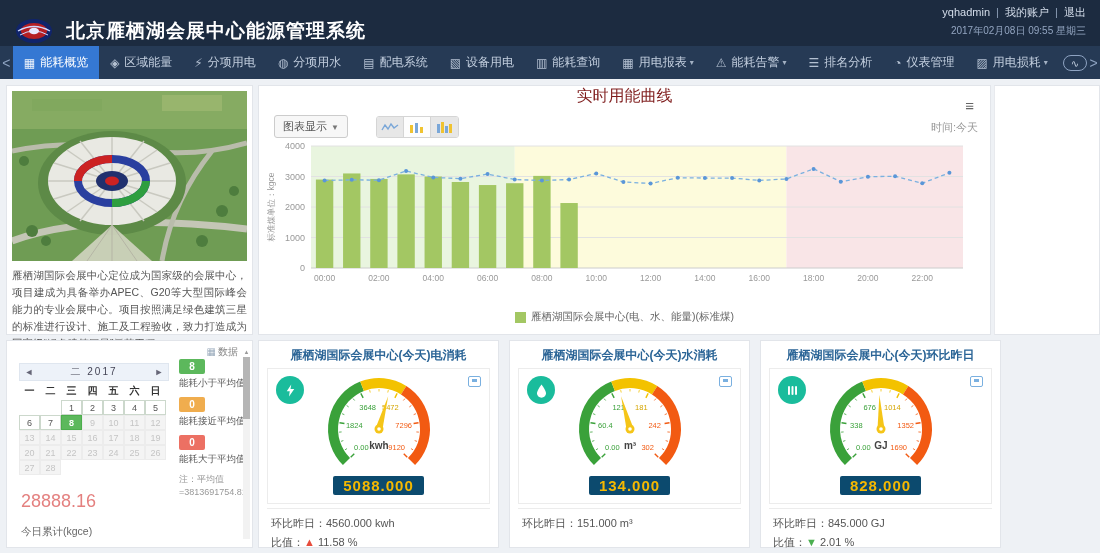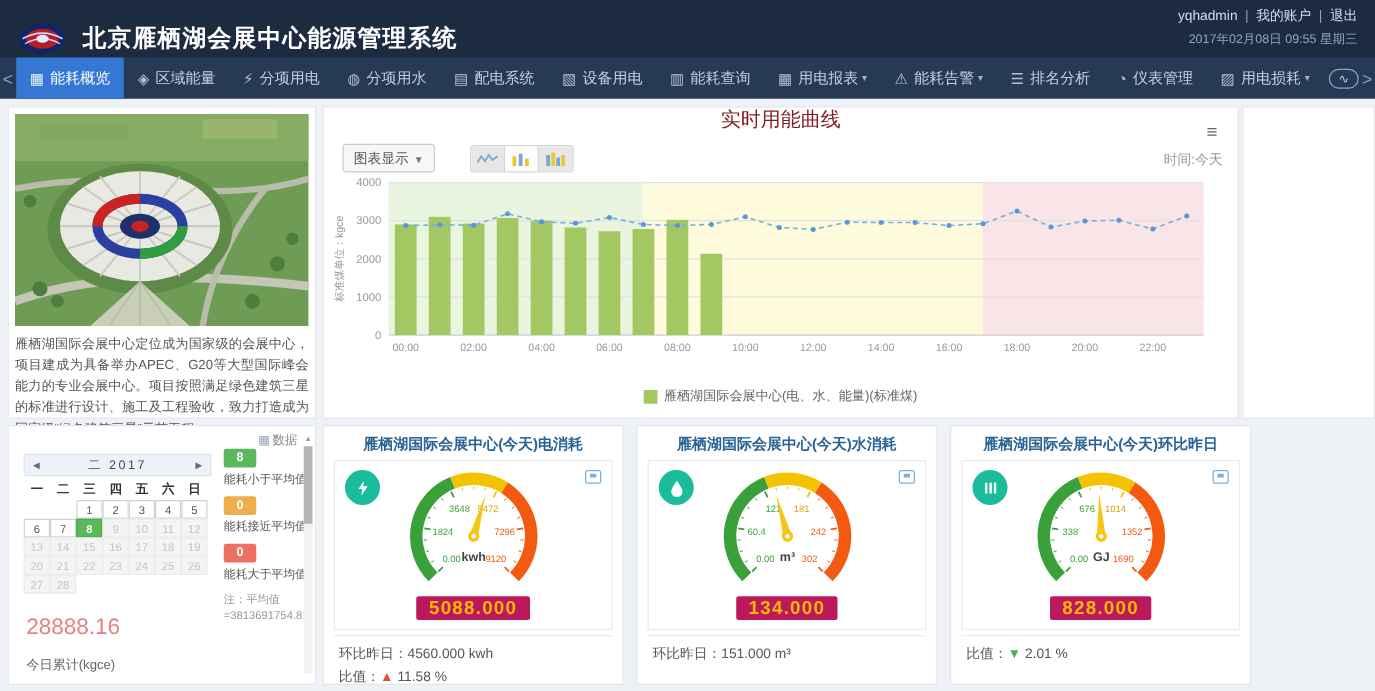--- a/index.html
+++ b/index.html
@@ -86,21 +86,21 @@
   .cal-thumb { position:absolute; left:0; top:0; width:7px; height:62px; background:#b5b5b5; cursor:pointer; }
 
   
   .gauge-title { text-align:center; font-size:12px; font-weight:bold; color:#2a6496; padding:6px 0 4px; }
   .gauge-box { position:relative; margin:0 8px; border:1px solid #ececec; height:136px; }
   .gauge-ico { position:absolute; left:8px; top:7px; width:28px; height:28px; border-radius:50%; background:#1abc9c; display:flex; align-items:center; justify-content:center; }
   .gauge-link { position:absolute; right:8px; top:7px; width:13px; height:11px; border:1px solid #7ab0e0; border-radius:2px; cursor:pointer; }
   .gauge-link i { display:block; width:5px; height:3px; background:#7ab0e0; margin:2px auto 0; }
   .gauge-svg-wrap { text-align:center; padding-top:2px; }
   .gauge-value { text-align:center; font-size:15px; font-weight:bold; color:#f5b800; letter-spacing:1px; margin-top:-4px; }
-  .gauge-value span { background:#be185d; padding:1px 10px; border-radius:2px;margin-top:15px; }
+  .gauge-value span { background:#0c4a6e; padding:1px 10px; border-radius:2px;margin-top:15px; }
   .gauge-footer { border-top:1px solid #ececec; margin:4px 8px 0; padding:5px 4px 0; font-size:11px; color:#555; line-height:1.75; }
   .trend-up { color:#e74c3c; font-size:11px; }
   .trend-down { color:#4caf50; font-size:11px; }
 </style>
 </head>
 <body>
 
 <div id="app">
 
   <div class="header">
@@ -577,17 +577,18 @@
             <text x="124.69220851487844" y="57.089138373994224" text-anchor="middle" font-size="7.5" fill="#f25a12">1352</text>
             <text x="117.67766952966372" y="78.67766952966366" text-anchor="middle" font-size="7.5" fill="#f25a12">1690</text>
             <text x="100" y="78" text-anchor="middle" font-size="10" font-weight="bold" fill="#444">GJ</text>
             <polygon points="98.38891071697269,24.038192166462714 103.49606845345237,57.834152573806016 96.50393154654763,58.165847426193984" fill="#f5c518"></polygon>
             <circle cx="100" cy="58" r="4.5" fill="#f5c518"></circle>
             <circle cx="100" cy="58" r="1.8" fill="#fff"></circle>
           </svg></div>
         <div class="gauge-value"><span>828.000</span></div>
       </div>
       <div class="gauge-footer">
+        <div>环比昨日：845.000 GJ</div>
         <div>比值：<span class="trend-down">▼</span> 2.01 %</div>
       </div>
     </div>
 
 </div>
 
 </body></html>

